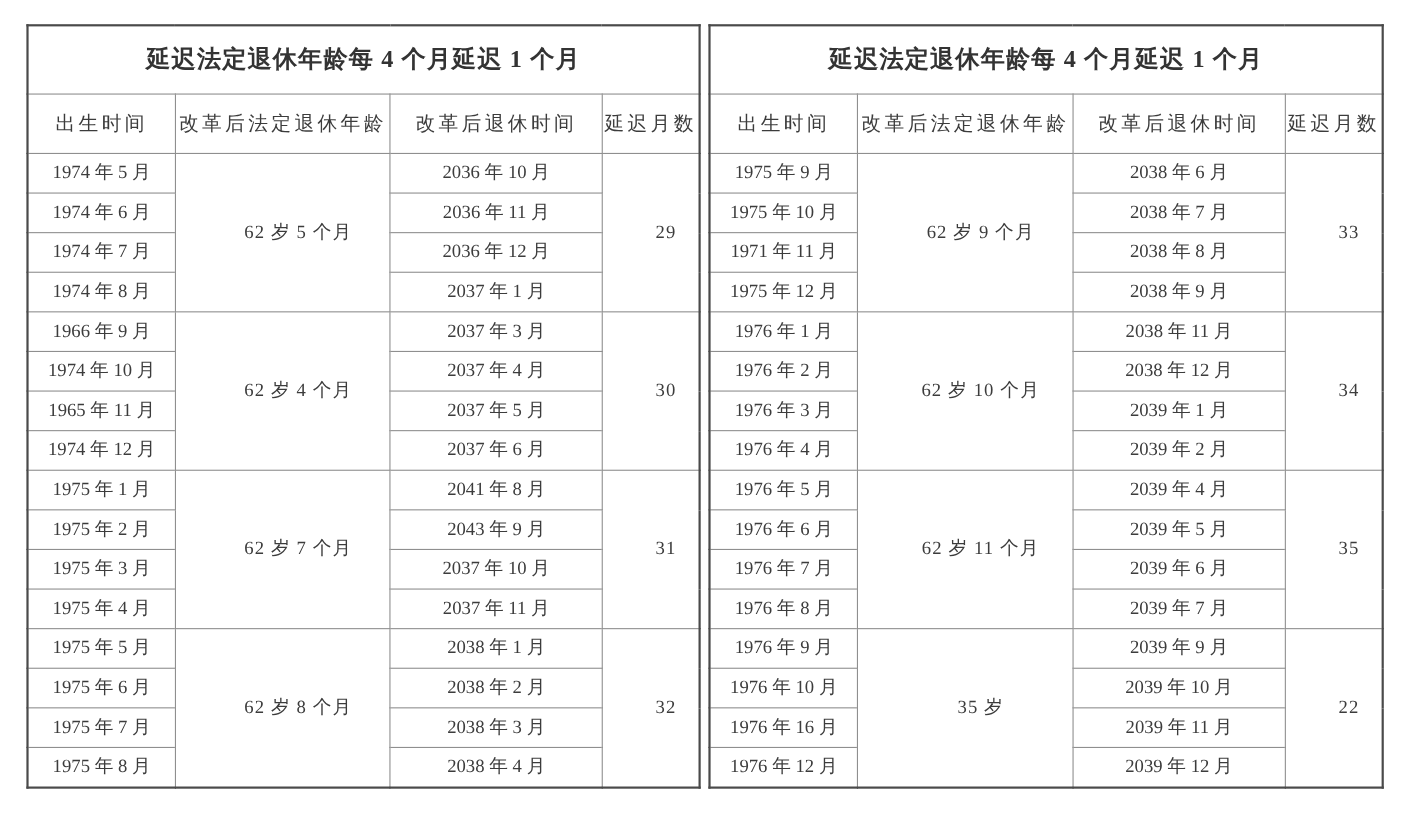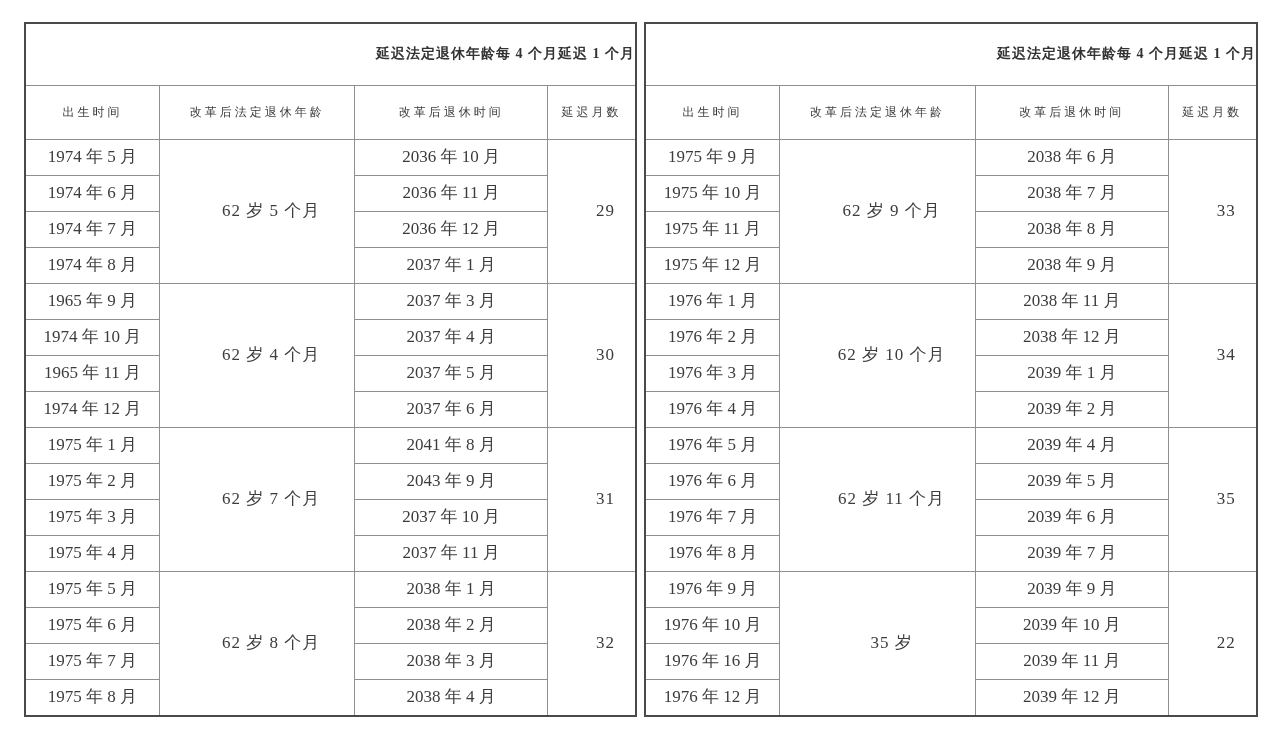--- a/index.html
+++ b/index.html
@@ -37,29 +37,28 @@
     text-align: center;
     vertical-align: middle;
     padding: 0;
     font-size: 17px;
     font-weight: normal;
     color: #3c3c3c;
     line-height: 1.2;
   }
   .ret-table .title-cell {
     height: 61px;
-    font-size: 14px;
+    font-size: 22px;
     font-weight: bold;
     letter-spacing: 1px;
     color: #333333;
-    text-align: right;
   }
   .ret-table .header-row th {
     height: 53px;
-    font-size: 12px;
+    font-size: 18px;
     letter-spacing: 3px;
   }
   .ret-table .data-row td {
     height: 35px;
   }
   .ret-table .age-cell,
   .ret-table .delay-cell {
     letter-spacing: 1px;
     padding-left: 28px;
   }
@@ -97,21 +96,21 @@
         </tr>
         <tr class="data-row">
           <td class="birth-cell">1974 年 7 月</td>
           <td class="time-cell">2036 年 12 月</td>
         </tr>
         <tr class="data-row">
           <td class="birth-cell">1974 年 8 月</td>
           <td class="time-cell">2037 年 1 月</td>
         </tr>
         <tr class="data-row">
-          <td class="birth-cell">1965 年 9 月</td>
+          <td class="birth-cell">1966 年 9 月</td>
           <td class="age-cell" rowspan="4">62 岁 4 个月</td>
           <td class="time-cell">2037 年 3 月</td>
           <td class="delay-cell" rowspan="4">30</td>
         </tr>
         <tr class="data-row">
           <td class="birth-cell">1974 年 10 月</td>
           <td class="time-cell">2037 年 4 月</td>
         </tr>
         <tr class="data-row">
           <td class="birth-cell">1965 年 11 月</td>
@@ -181,21 +180,21 @@
           <td class="birth-cell">1975 年 9 月</td>
           <td class="age-cell" rowspan="4">62 岁 9 个月</td>
           <td class="time-cell">2038 年 6 月</td>
           <td class="delay-cell" rowspan="4">33</td>
         </tr>
         <tr class="data-row">
           <td class="birth-cell">1975 年 10 月</td>
           <td class="time-cell">2038 年 7 月</td>
         </tr>
         <tr class="data-row">
-          <td class="birth-cell">1975 年 11 月</td>
+          <td class="birth-cell">1971 年 11 月</td>
           <td class="time-cell">2038 年 8 月</td>
         </tr>
         <tr class="data-row">
           <td class="birth-cell">1975 年 12 月</td>
           <td class="time-cell">2038 年 9 月</td>
         </tr>
         <tr class="data-row">
           <td class="birth-cell">1976 年 1 月</td>
           <td class="age-cell" rowspan="4">62 岁 10 个月</td>
           <td class="time-cell">2038 年 11 月</td>

